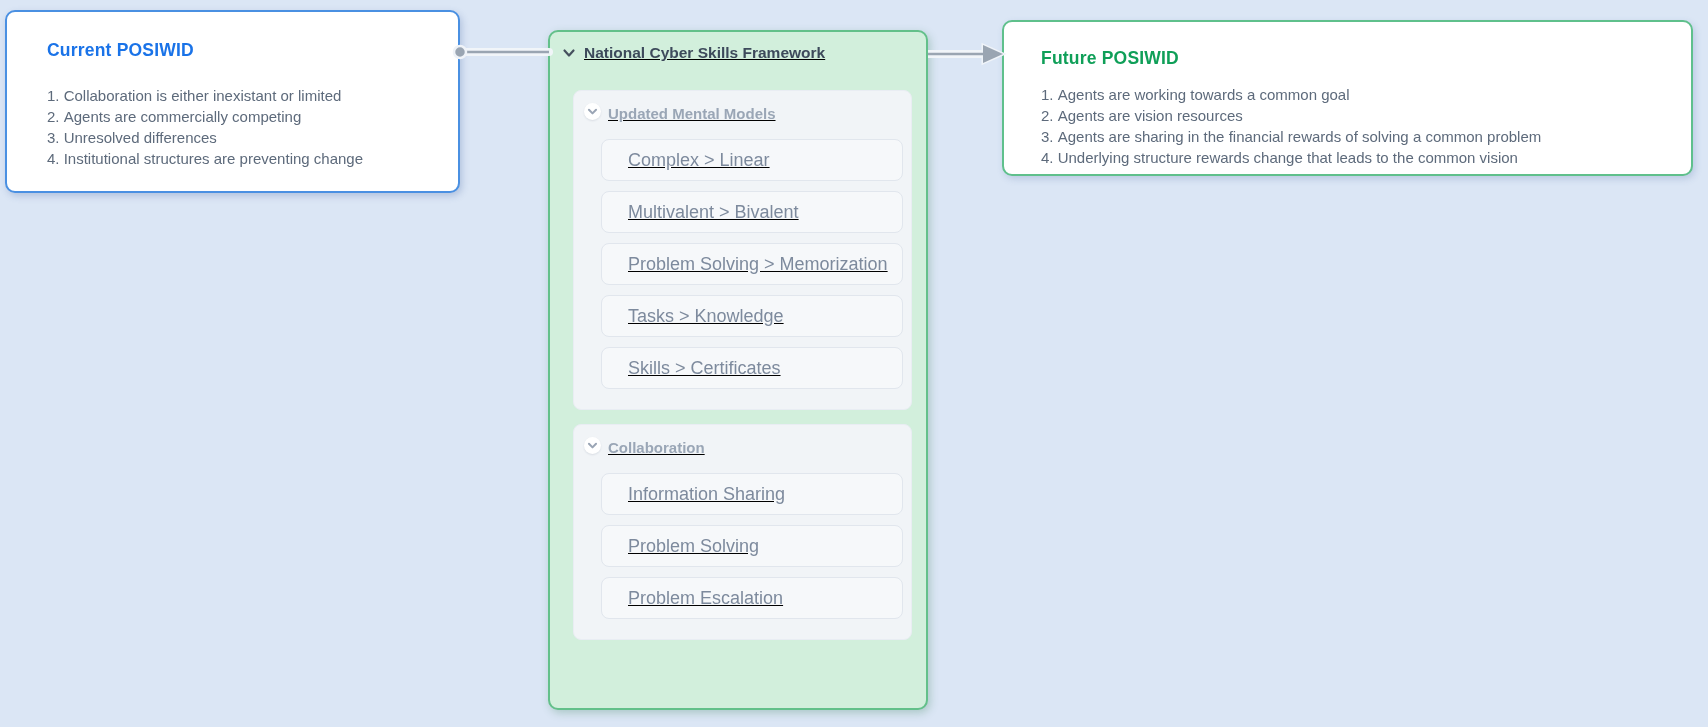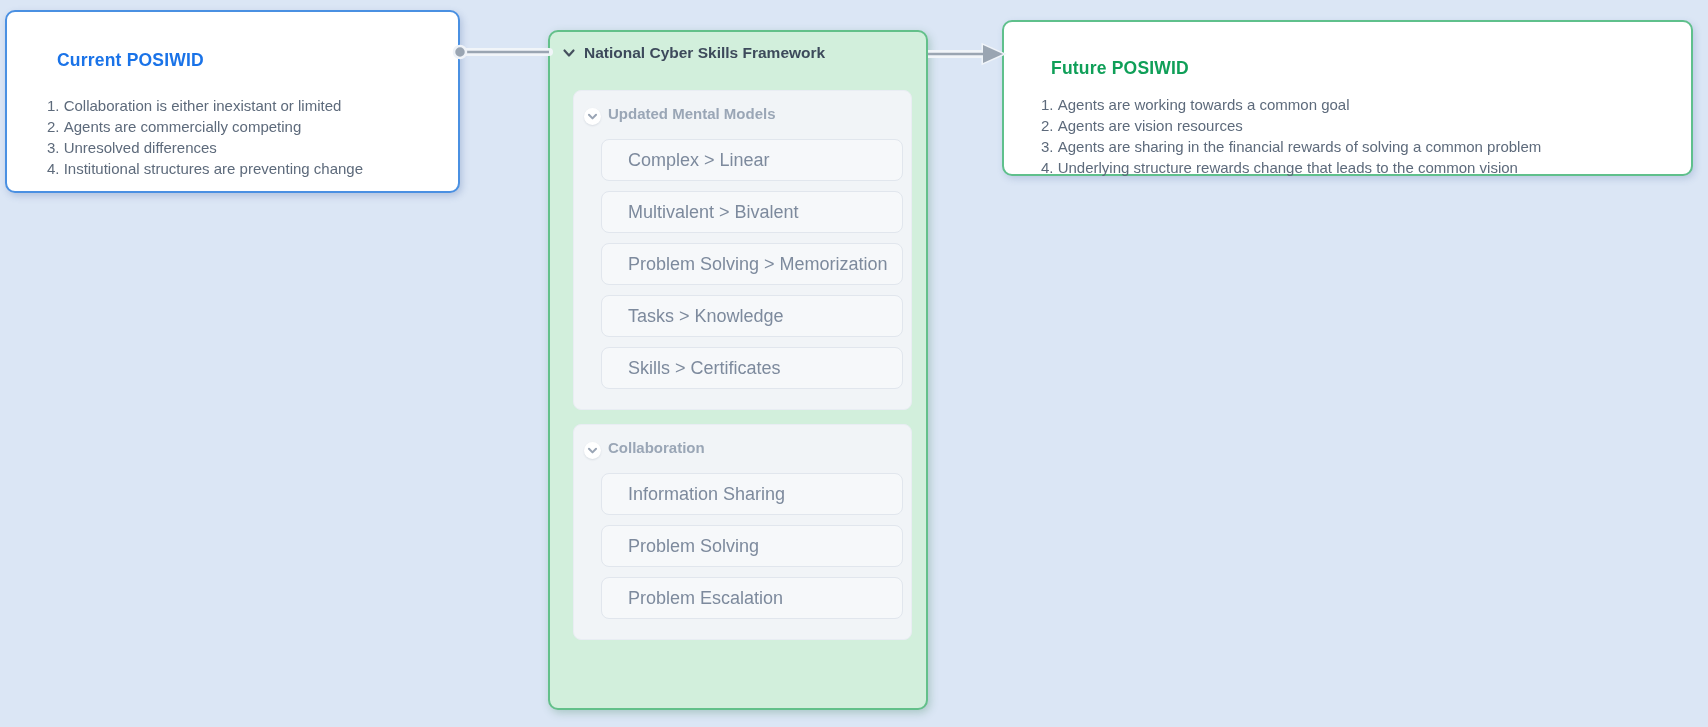--- a/index.html
+++ b/index.html
@@ -17,21 +17,21 @@
   }
   
   #card-current {
     left: 5px; top: 10px; width: 455px; height: 183px;
     background: #ffffff;
     border: 2px solid #4a90e2;
     box-shadow: 2px 3px 7px rgba(70, 100, 160, 0.28);
     padding: 22px 20px 0 36px;
   }
   .card-title {
-    margin: 14px;
+    margin: 4px;
     font-size: 17.5px;
     font-weight: bold;
     line-height: 24px;
     letter-spacing: 0.2px;
   }
   #card-current .card-title { color: #1a73e8; margin-bottom: 23px; }
   .plist {
     margin: 4px; padding: 0;
     list-style-position: inside;
     color: #5d6a7b;
@@ -39,20 +39,21 @@
     line-height: 21px;
   }
   .plist li::marker { color: #5d6a7b; }
   
   #card-framework {
     left: 548px; top: 30px; width: 380px; height: 680px;
     background: #d2efdc;
     border: 2px solid #63c08a;
     box-shadow: 2px 3px 8px rgba(60, 130, 90, 0.30);
     padding: 0 14px 14px 10px;
+    text-decoration: underline;
   }
   .fw-header {
     display: flex; align-items: center; gap: 8px;
     padding: 10px 0 26px 2px;
     color: #3d4a5b;
     font-size: 15.5px;
     font-weight: bold;
     line-height: 22px;
   }
   .chev-plain {
@@ -62,21 +63,21 @@
   }
   .panel {
     background: #f1f4f7;
     border: 1px solid #e9edf3;
     border-radius: 8px;
     padding: 12px 8px 20px 8px;
     margin-left: 13px;
   }
   .panel + .panel { margin-top: 14px; }
   .panel-header {
-    display: flex; align-items: flex-end; gap: 7px;
+    display: flex; align-items: flex-start; gap: 7px;
     padding-left: 2px;
     color: #9aa6b6;
     font-size: 15px;
     font-weight: bold;
     line-height: 22px;
   }
   .chev-circle {
     width: 17px; height: 17px; border-radius: 50%;
     background: #ffffff;
     box-shadow: 0 1px 2px rgba(40, 60, 90, 0.12);

